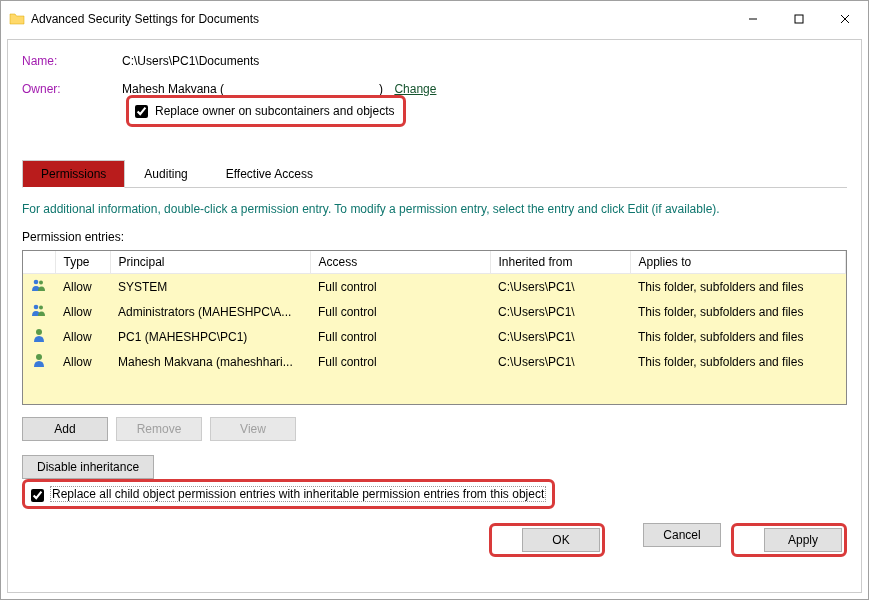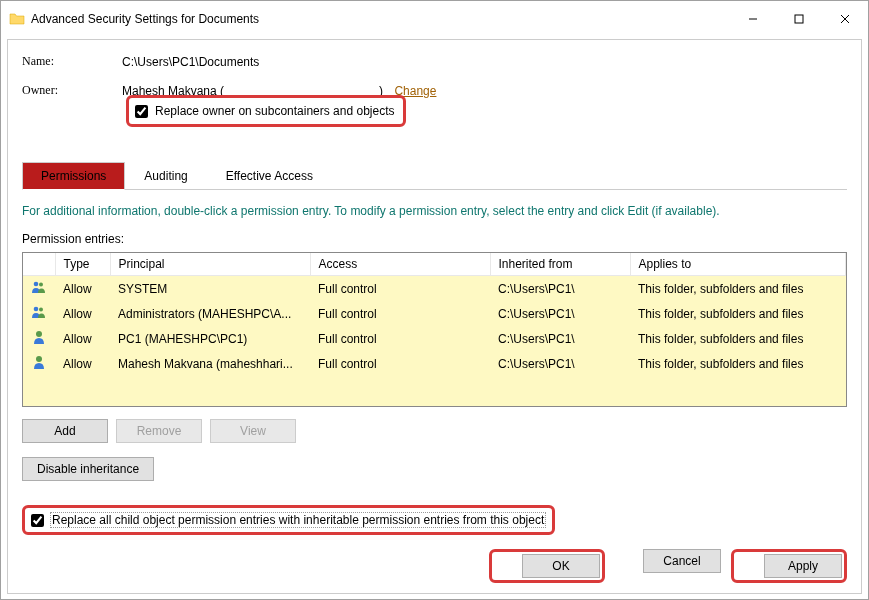--- a/index.html
+++ b/index.html
@@ -63,33 +63,32 @@
       flex-direction: column;
     }
     .info-row {
       display: flex;
       margin-bottom: 14px;
       align-items: center;
       font-size: 12px;
     }
     .info-label {
       width: 100px;
-      color: #000000;
-      font-family: Liberation Serif, serif;
+      color: #a21caf;
     }
     .info-value {
       color: #000;
     }
     .owner-blank {
       display: inline-block;
       width: 155px;
       color: transparent;
     }
     .change-link {
-      color: #a16207;
+      color: #14532d;
       text-decoration: underline;
       margin-left: 8px;
       cursor: pointer;
     }
     .replace-owner-box {
       position: absolute;
       left: 118px;
       top: 55px;
       border: 3px solid #d93a3a;
       border-radius: 6px;
@@ -206,22 +205,22 @@
       font-family: inherit;
       background: #e1e1e1;
       border: 1px solid #adadad;
       padding: 0 14px;
     }
     .replace-child-box {
       border: 3px solid #d93a3a;
       border-radius: 6px;
       padding: 4px 6px;
       display: inline-flex;
-      align-items: center;
-      margin-top: 24px;
+      align-items: flex-end;
+      margin-top: 0;
     }
     .bottom-btns {
       display: flex;
       gap: 10px;
       justify-content: flex-end;
       margin-top: 14px;
     }
     .dialog-btn {
       min-width: 78px;
       height: 24px;

